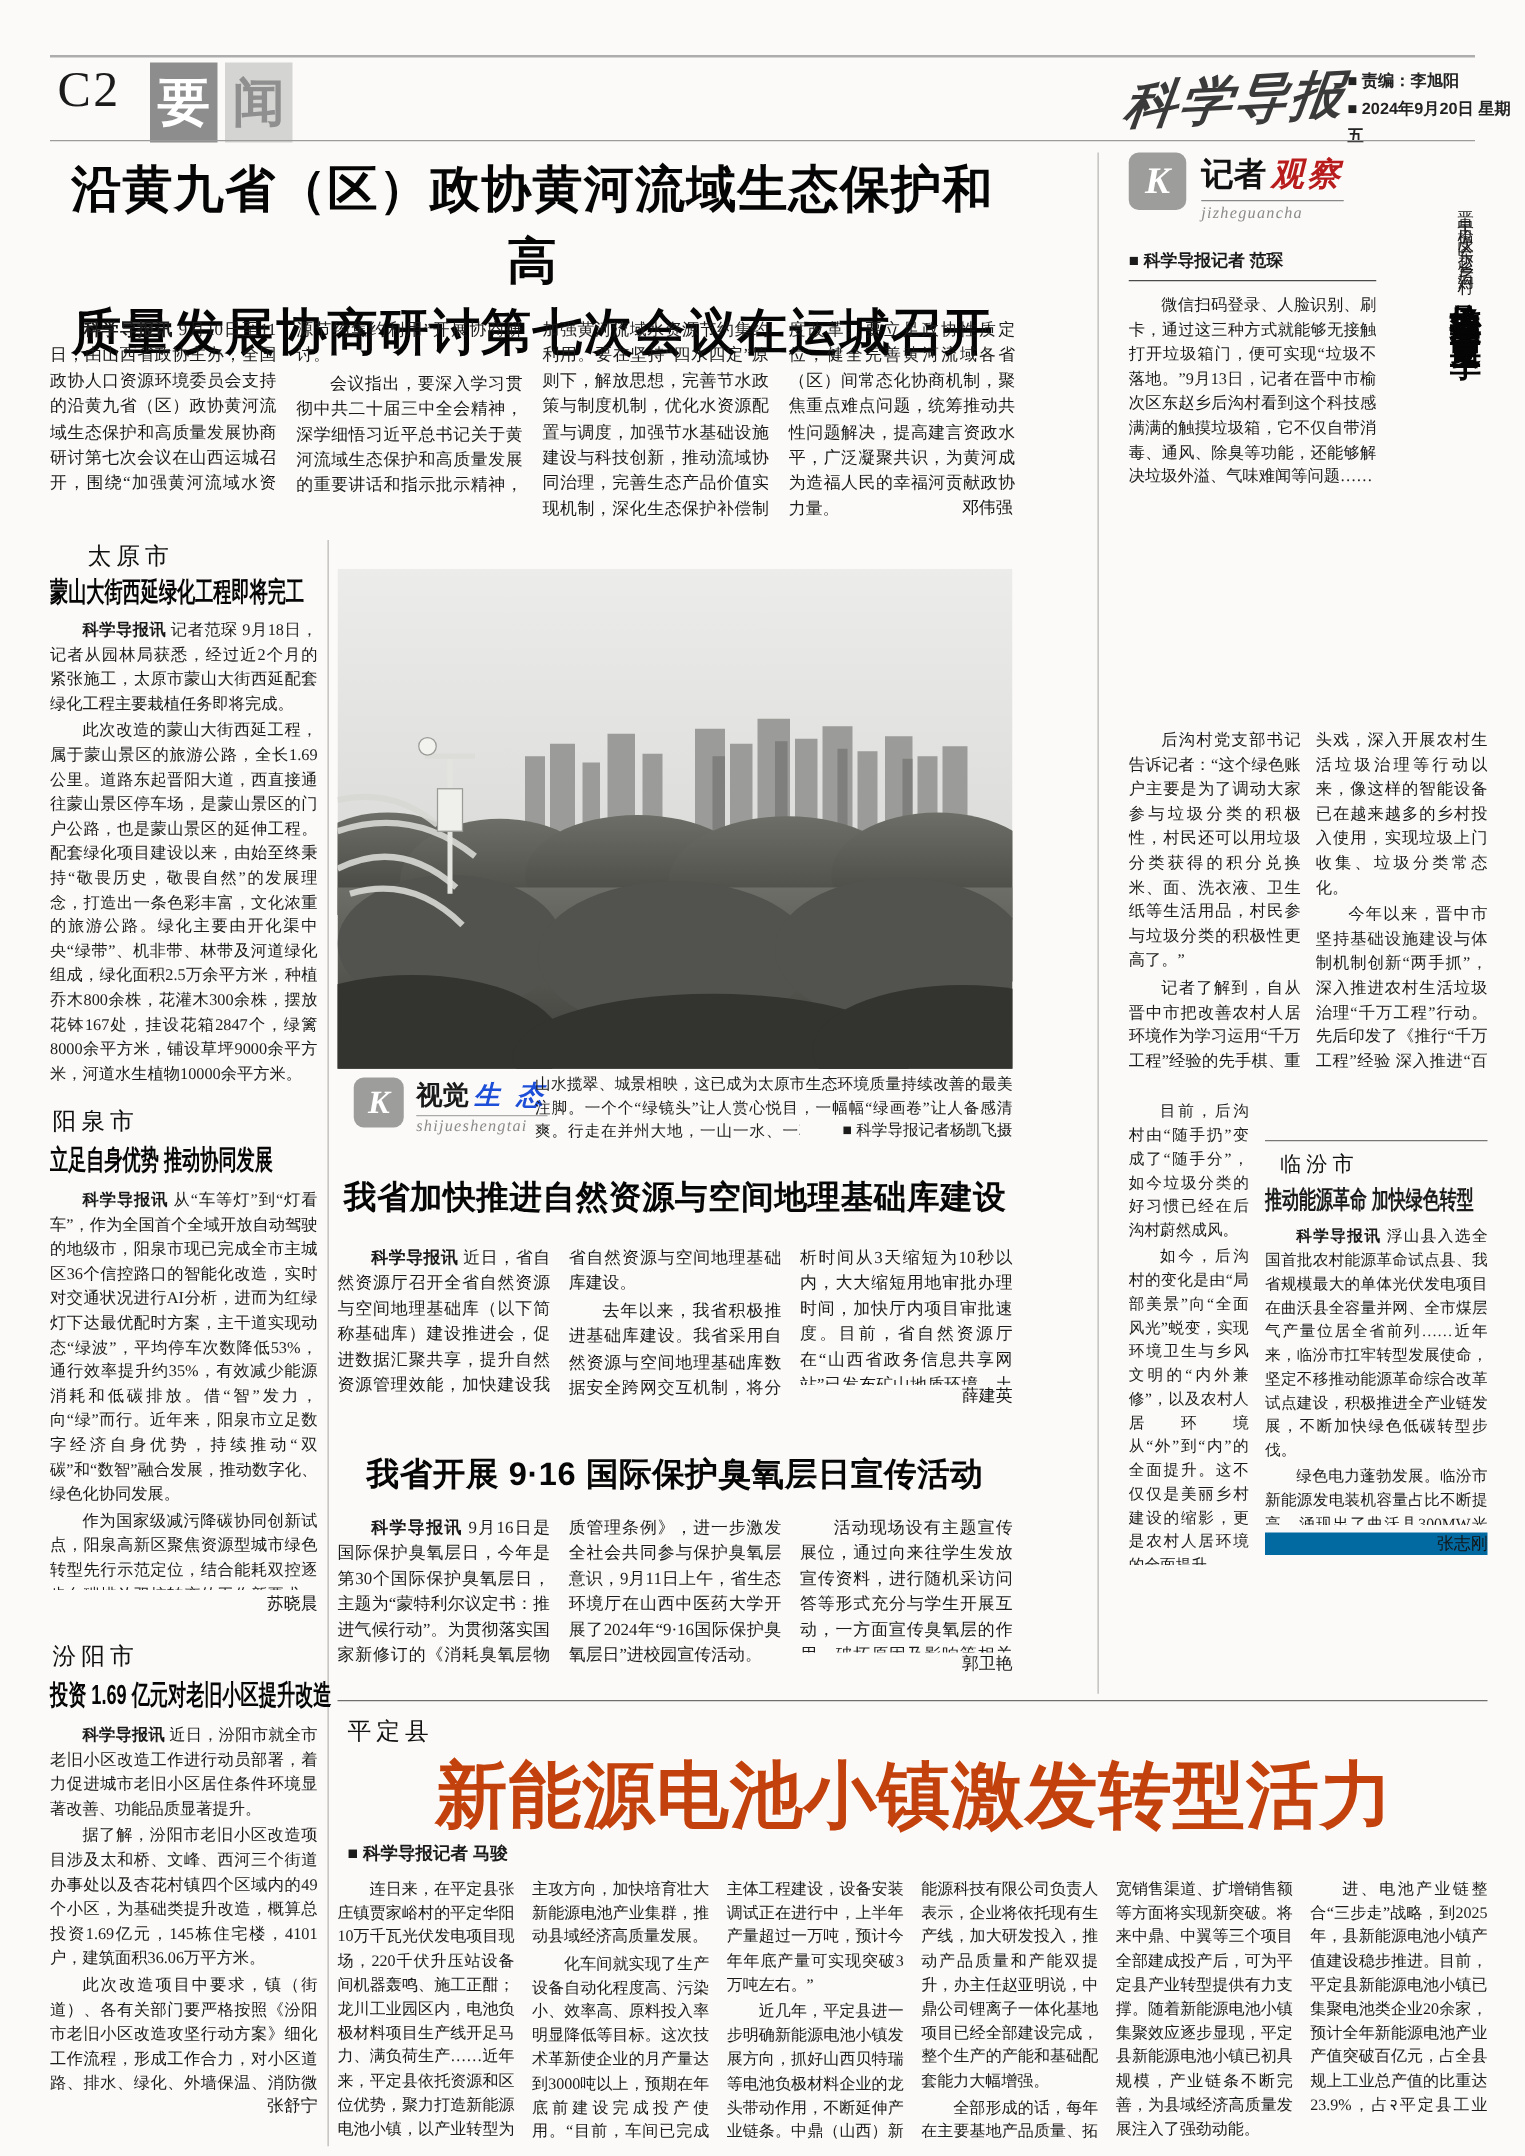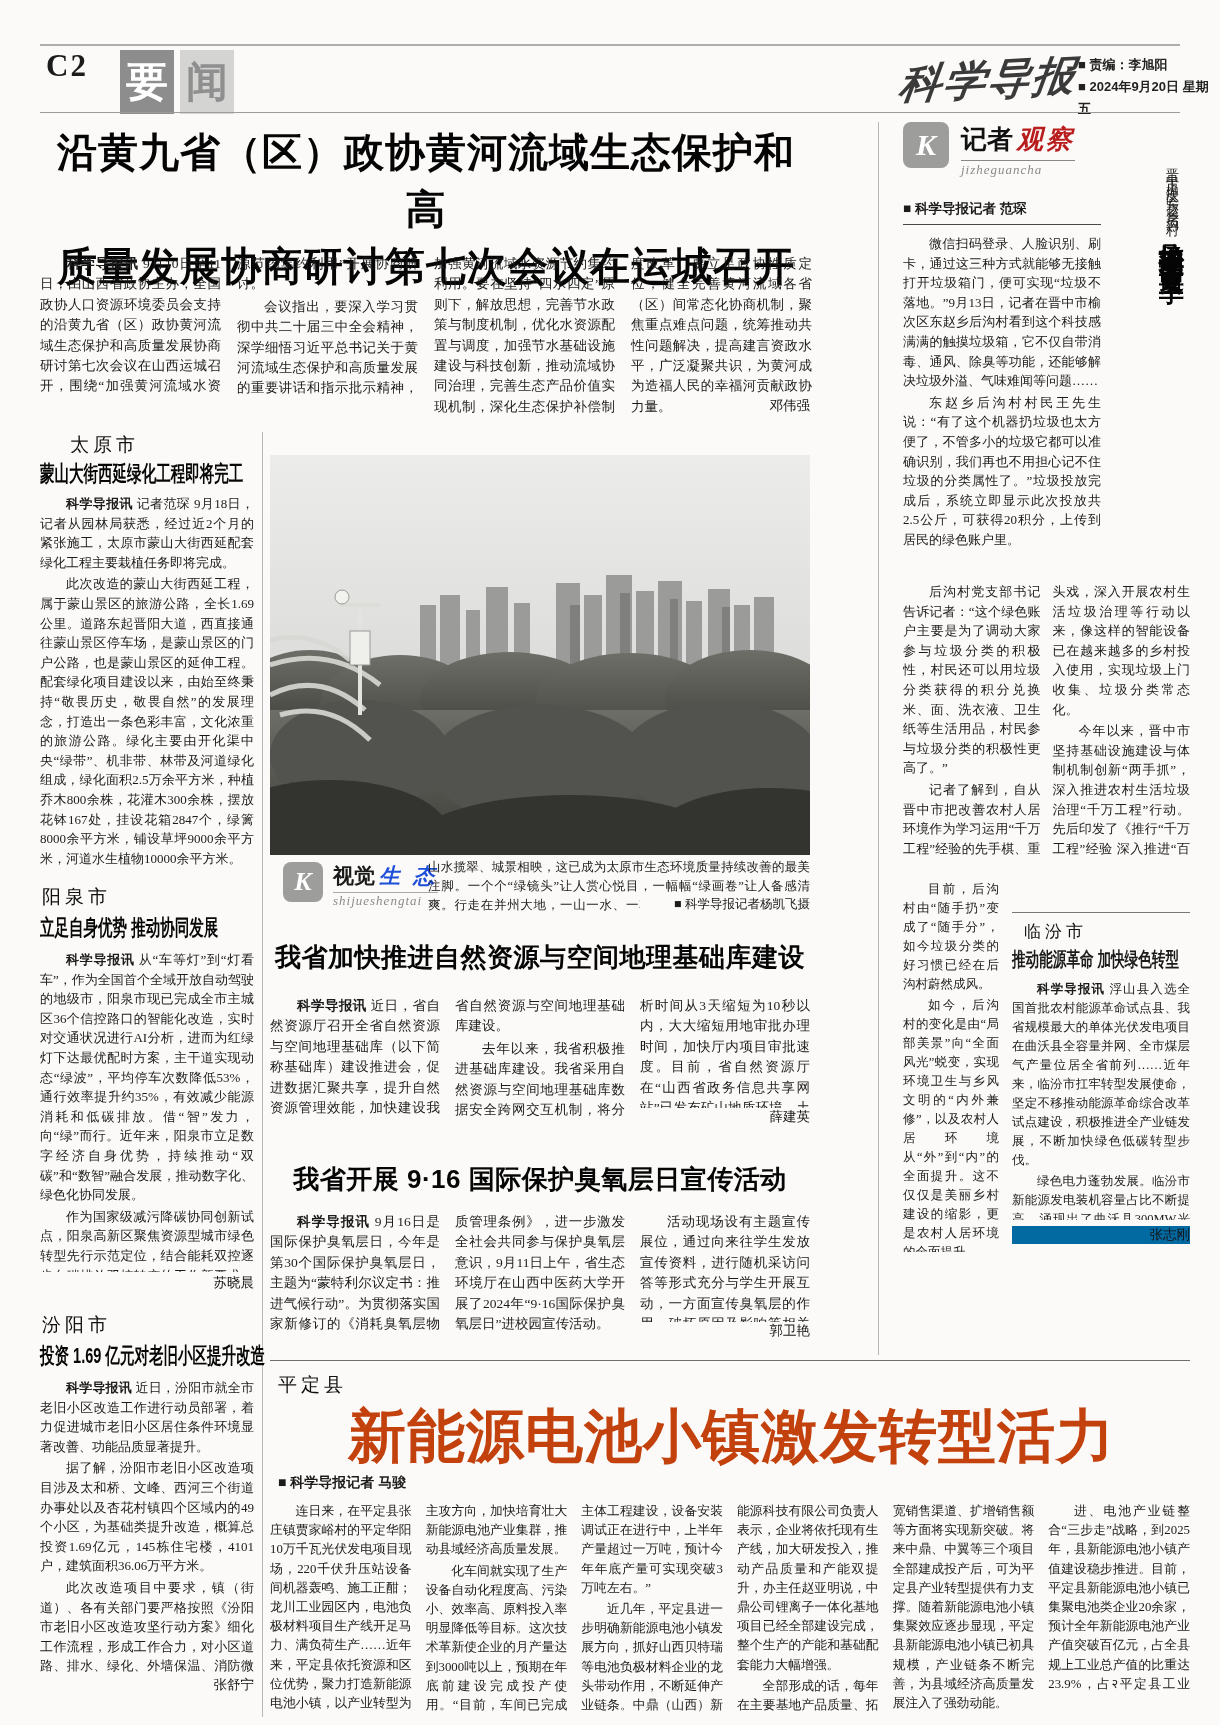--- a/index.html
+++ b/index.html
@@ -4,21 +4,21 @@
 <style>
   html,body{margin:0;padding:0;background:#e9e8e6;}
   .sheet{position:relative;width:1220px;height:1725px;background:#fbfaf8;overflow:hidden;
          font-family:"Liberation Serif","DejaVu Serif",serif;color:#1b1b1b;}
   .abs{position:absolute;}
   p{margin:0 0 2px 0;text-indent:2em;text-align:justify;}
   p b{font-family:"Liberation Sans","DejaVu Sans",sans-serif;font-weight:700;}
   .hline{background:#9c9c9c;height:1px;}
   .vline{background:#b9b7b4;width:1px;}
   
-  .edition{font-size:31px;font-weight:700;letter-spacing:2px;}
+  .edition{font-size:40px;font-weight:400;letter-spacing:2px;}
   .badge{width:54px;height:64px;display:flex;align-items:center;justify-content:center;
          font-family:"Liberation Sans",sans-serif;font-weight:700;font-size:42px;}
   .badge1{background:#8d8d8d;color:#ffffff;}
   .badge2{background:#d4d4d2;color:#8f8f8f;margin-left:6px;}
   .masthead{font-style:italic;font-weight:700;font-size:42px;color:#3a3a3a;
             transform:skewX(-10deg) rotate(-3deg);letter-spacing:2px;}
   .pubinfo{font-size:13px;line-height:22px;color:#222;font-family:"Liberation Sans",sans-serif;font-weight:700;}
   
   .h-main{font-family:"Liberation Sans","DejaVu Sans",sans-serif;font-weight:900;font-size:40px;
           line-height:57px;text-align:center;white-space:pre-line;letter-spacing:1px;color:#050505;}
@@ -216,21 +216,20 @@
   </div>
   <div class="abs byline" style="left:903px;top:200px;width:198px;">■ 科学导报记者  范琛</div>
 
   <div class="abs vwrap" style="left:1103px;top:158px;height:420px;width:86px;">
     <span class="vsub">晋中市榆次区东赵乡后沟村</span>
     <span class="vmain">垃圾治理要『面子』更要『里子』</span>
   </div>
 
   <div class="abs bodytxt" style="left:903px;top:234px;width:198px;height:336px;">
       <p>微信扫码登录、人脸识别、刷卡，通过这三种方式就能够无接触打开垃圾箱门，便可实现“垃圾不落地。”9月13日，记者在晋中市榆次区东赵乡后沟村看到这个科技感满满的触摸垃圾箱，它不仅自带消毒、通风、除臭等功能，还能够解决垃圾外溢、气味难闻等问题……</p>
-      <p>东赵乡后沟村村民王先生说：“有了这个机器扔垃圾也太方便了，不管多小的垃圾它都可以准确识别，我们再也不用担心记不住垃圾的分类属性了。”垃圾投放完成后，系统立即显示此次投放共2.5公斤，可获得20积分，上传到居民的绿色账户里。</p>
     </div>
   <div class="abs bodytxt cols2" style="left:903px;top:582px;width:287px;height:284px;">
       <p>后沟村党支部书记告诉记者：“这个绿色账户主要是为了调动大家参与垃圾分类的积极性，村民还可以用垃圾分类获得的积分兑换米、面、洗衣液、卫生纸等生活用品，村民参与垃圾分类的积极性更高了。”</p>
       <p>记者了解到，自从晋中市把改善农村人居环境作为学习运用“千万工程”经验的先手棋、重头戏，深入开展农村生活垃圾治理等行动以来，像这样的智能设备已在越来越多的乡村投入使用，实现垃圾上门收集、垃圾分类常态化。</p>
       <p>今年以来，晋中市坚持基础设施建设与体制机制创新“两手抓”，深入推进农村生活垃圾治理“千万工程”行动。先后印发了《推行“千万工程”经验 深入推进“百乡千村”治理行动 生活垃圾治理三年行动方案（2024—2026）》，制定晋中市农村生活垃圾治理标准指导手册，以“全域化整治、标准化提升、链条化收储、数字化监管”为抓手，推动城乡环卫一体化，抓实抓细农村垃圾收运处置“链条”。</p>
     </div>
   <div class="abs bodytxt" style="left:903px;top:880px;width:96px;height:372px;font-size:12.5px;line-height:19px;">
       <p>目前，后沟村由“随手扔”变成了“随手分”，如今垃圾分类的好习惯已经在后沟村蔚然成风。</p>
       <p>如今，后沟村的变化是由“局部美景”向“全面风光”蜕变，实现环境卫生与乡风文明的“内外兼修”，以及农村人居环境从“外”到“内”的全面提升。这不仅仅是美丽乡村建设的缩影，更是农村人居环境的全面提升。</p>
     </div>

